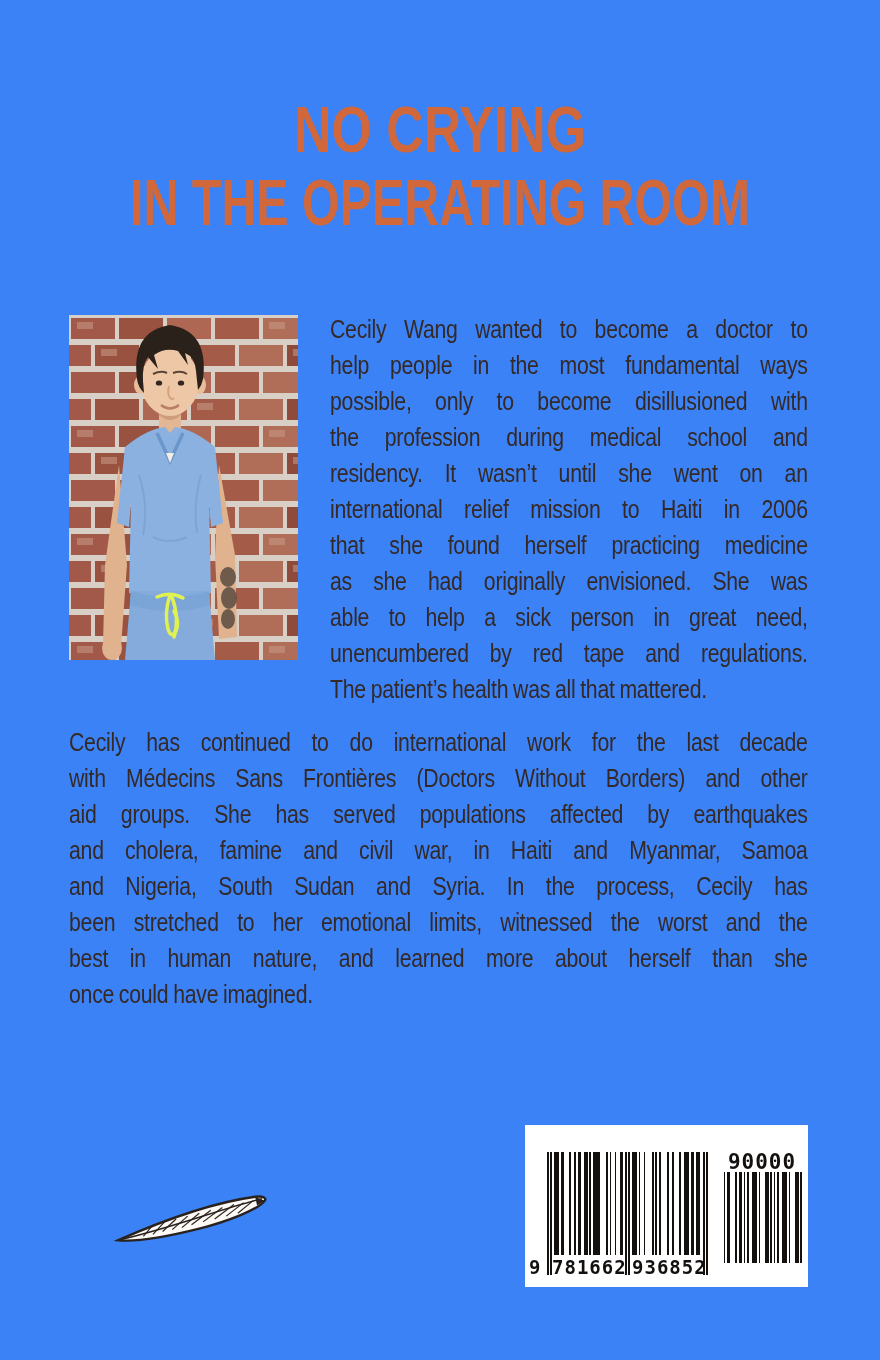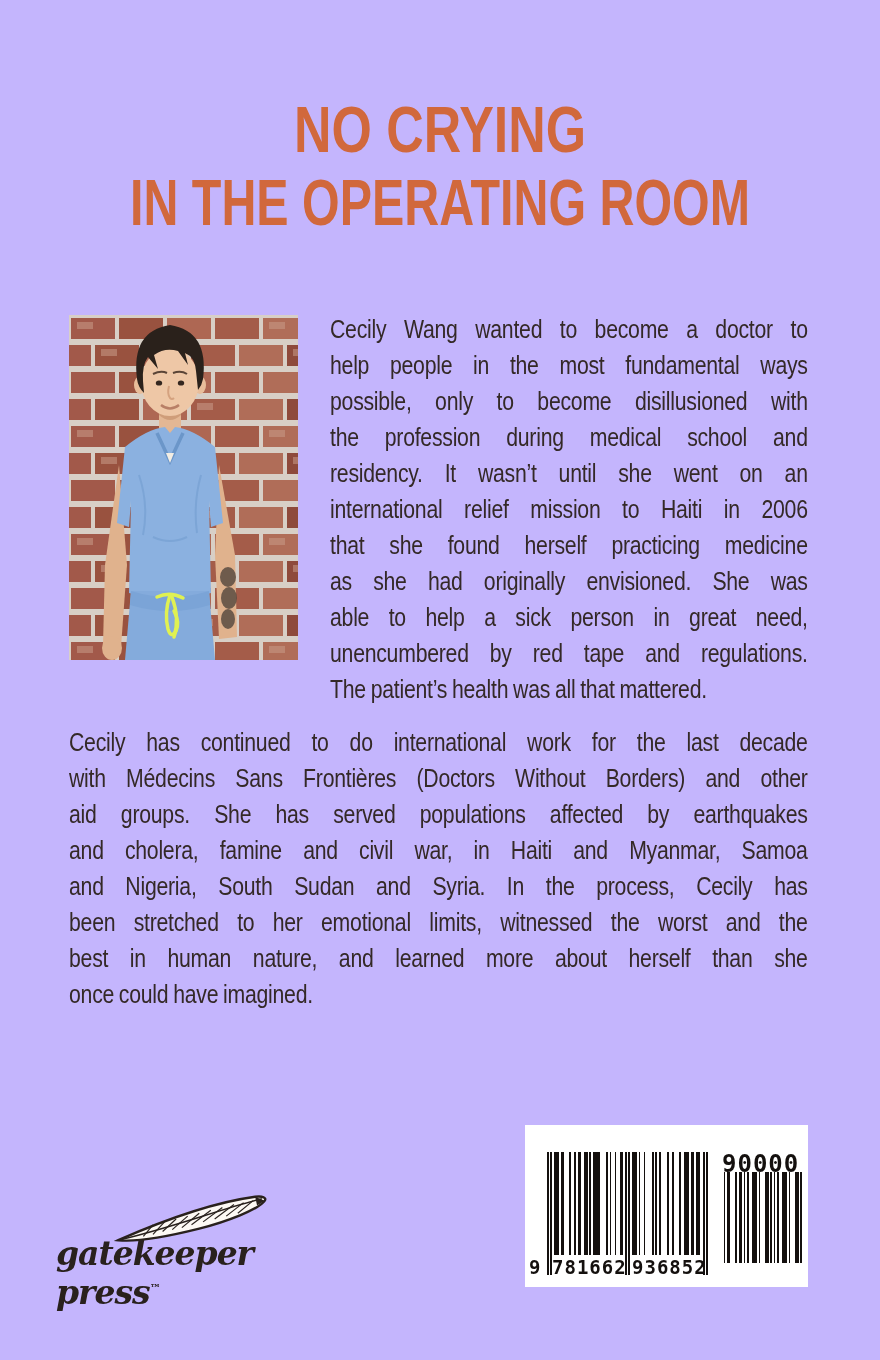--- a/index.html
+++ b/index.html
@@ -1,18 +1,18 @@
 <!DOCTYPE html>
 <html><head>
 <meta charset="utf-8">
 <style>
   html,body{margin:0;padding:0;background:#eee;}
   .cover{
     position:relative;width:880px;height:1360px;margin:0 auto;
-    background:#c4b5fd;overflow:hidden;
+    background:#3b82f6;overflow:hidden;
     font-family:"Liberation Sans",sans-serif;
   }
   .title-svg{position:absolute;left:0;top:0;}
   .title-svg text{
     font-family:"Liberation Sans",sans-serif;font-weight:700;
     fill:#d1683c;
   }
   .para{
     position:absolute;color:#342927;font-size:25px;line-height:36px;
     letter-spacing:-0.3px;word-spacing:-1px;
@@ -37,22 +37,22 @@
   .isbn-label{
     position:absolute;top:4px;left:0;right:0;text-align:center;
     font-family:"DejaVu Sans Mono",monospace;font-weight:700;font-size:20px;
     letter-spacing:0.5px;color:#14100e;white-space:nowrap;
   }
   .bars{position:absolute;}
   .bars .bar{position:absolute;top:0;background:#14100e;}
   .bars-main{left:22px;top:27px;width:161px;height:123px;}
   .bars-sup{left:197px;top:47px;width:80px;height:91px;}
   .price-code{
-    position:absolute;left:197px;top:25px;width:80px;
-    font-family:"DejaVu Sans Mono",monospace;font-weight:700;font-size:24px;
+    position:absolute;left:197px;top:25px;width:80px;text-align:center;
+    font-family:"DejaVu Sans Mono",monospace;font-weight:700;font-size:21px;
     color:#14100e;letter-spacing:1px;
   }
   .digits{
     position:absolute;top:131px;background:#ffffff;
     font-family:"DejaVu Sans Mono",monospace;font-weight:700;font-size:19px;
     color:#14100e;line-height:22px;
   }
   .d0{left:4px;}
   .d1{left:27px;width:71px;text-align:left;letter-spacing:1px;}
   .d2{left:107px;width:71px;letter-spacing:1px;}
@@ -269,21 +269,20 @@
       <path d="M64,39 L80,25"></path>
         <path d="M74,37 L92,22"></path>
         <path d="M84,34 L104,19"></path>
       <path d="M96,31 L116,16"></path>
         <path d="M108,28 L128,13"></path>
         <path d="M120,25 L138,11"></path>
       <path d="M132,22 L148,9"></path>
     </g>
     <path d="M150,5 L160,9 L152,14 Z" fill="#29211d"></path>
   </svg>
-  <div class="pub-name"><span>gatekeeper press</span><span class="tm">™</span></div>
 
   <div class="barcode-box">
     <div class="bars bars-main" id="barsMain">
         <div class="bar" style="left: 0px; width: 1.69474px; height: 123px;"></div>
         <div class="bar" style="left: 3.38947px; width: 1.69474px; height: 123px;"></div>
         <div class="bar" style="left: 6.77895px; width: 5.08421px; height: 103px;"></div>
         <div class="bar" style="left: 13.5579px; width: 3.38947px; height: 103px;"></div>
         <div class="bar" style="left: 22.0316px; width: 1.69474px; height: 103px;"></div>
         <div class="bar" style="left: 27.1158px; width: 1.69474px; height: 103px;"></div>
         <div class="bar" style="left: 30.5053px; width: 3.38947px; height: 103px;"></div>

